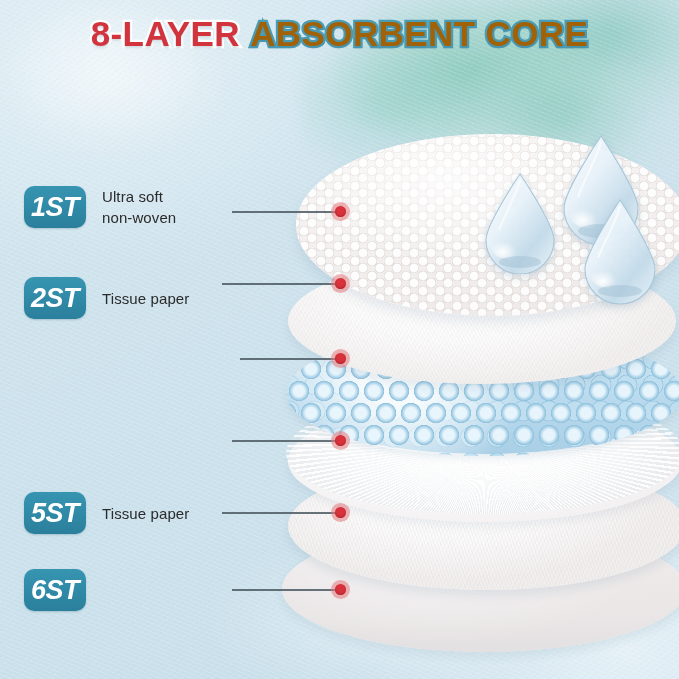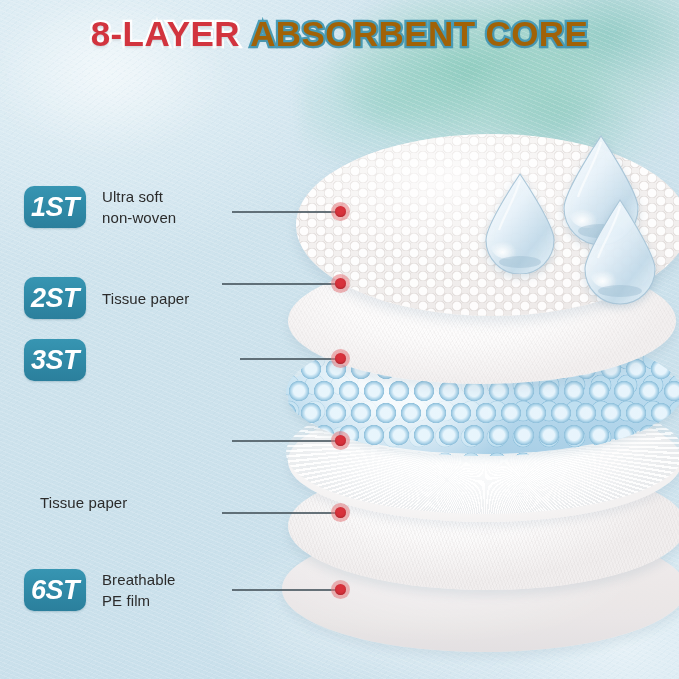--- a/index.html
+++ b/index.html
@@ -409,29 +409,27 @@
     <div class="label">Ultra soft
 non-woven</div>
   </div>
 
   <div class="layer-row" style="top:277px;">
     <div class="badge">2ST</div>
     <div class="label">Tissue paper</div>
   </div>
 
   <div class="layer-row" style="top:339px;">
-    <div class="badge">3ST</div>
   </div>
 
   <div class="layer-row" style="top:419px;">
   </div>
 
   <div class="layer-row" style="top:492px;">
+    <div class="badge">5ST</div>
     <div class="label">Tissue paper</div>
   </div>
 
   <div class="layer-row" style="top:569px;">
     <div class="badge">6ST</div>
-    <div class="label">Breathable
-PE film</div>
   </div>
 
 </div>
 
 </body></html>

